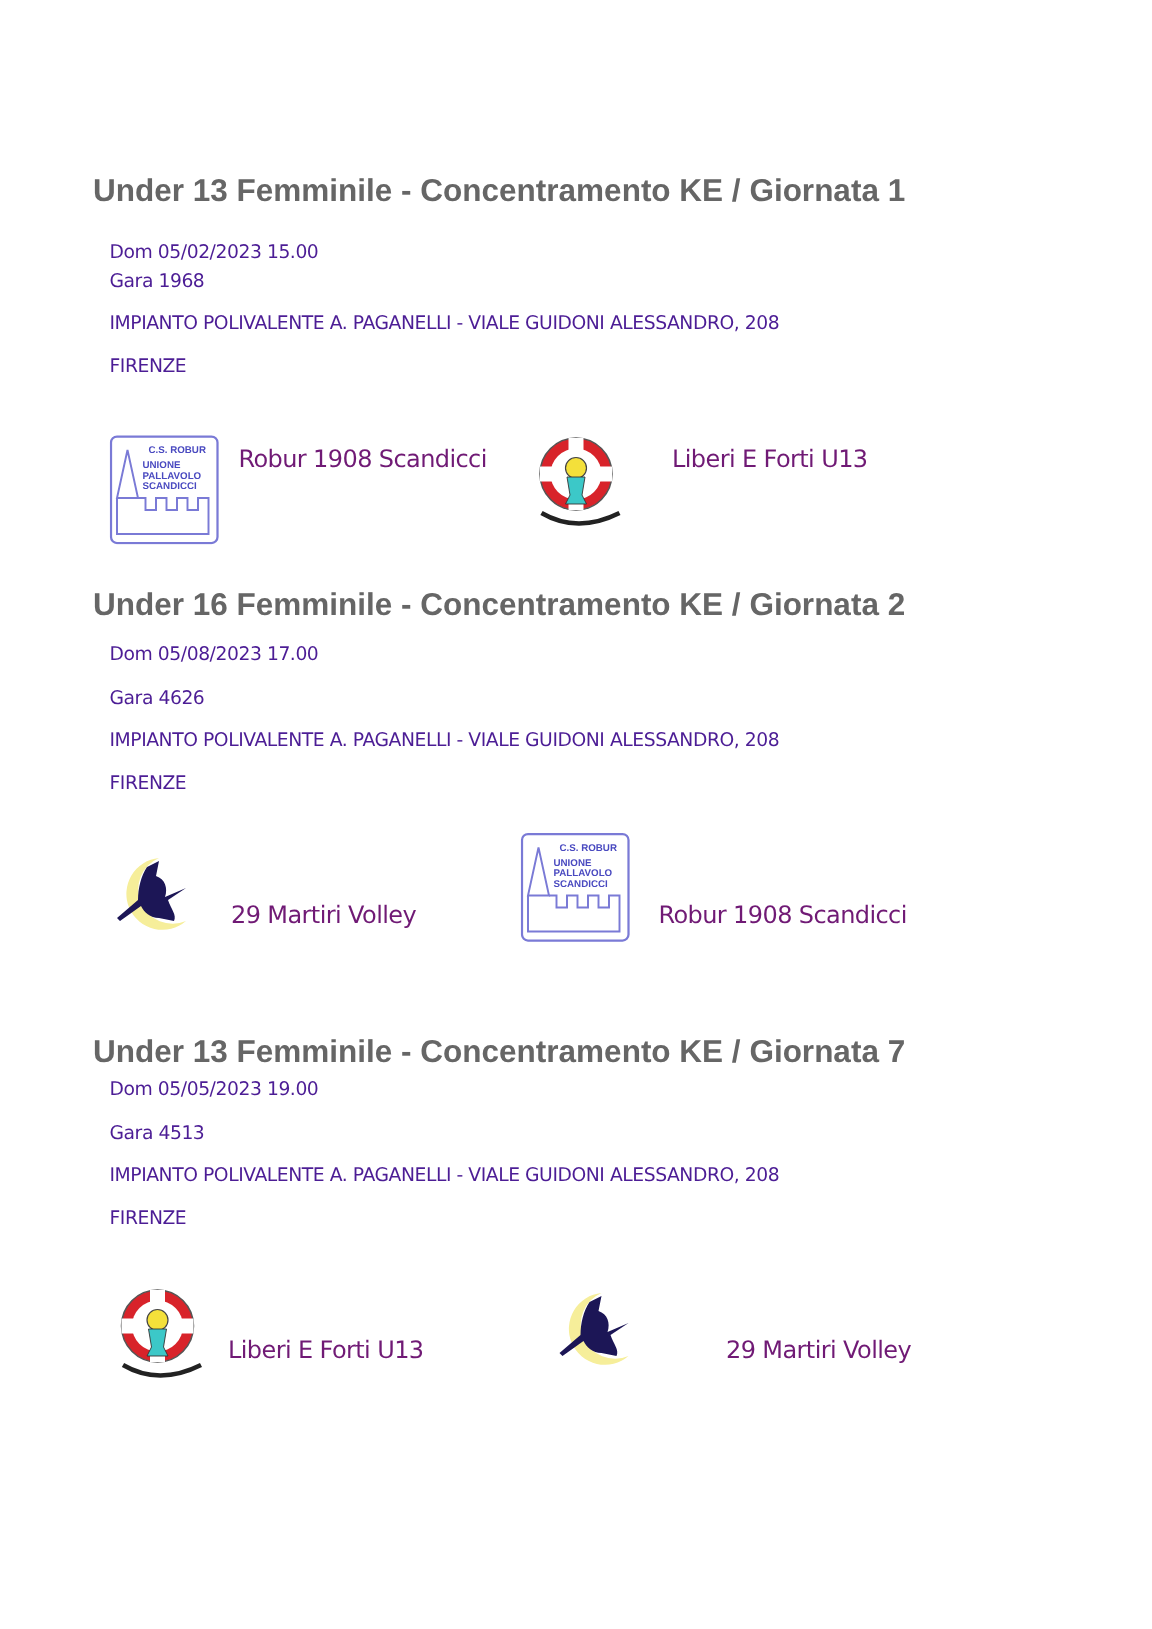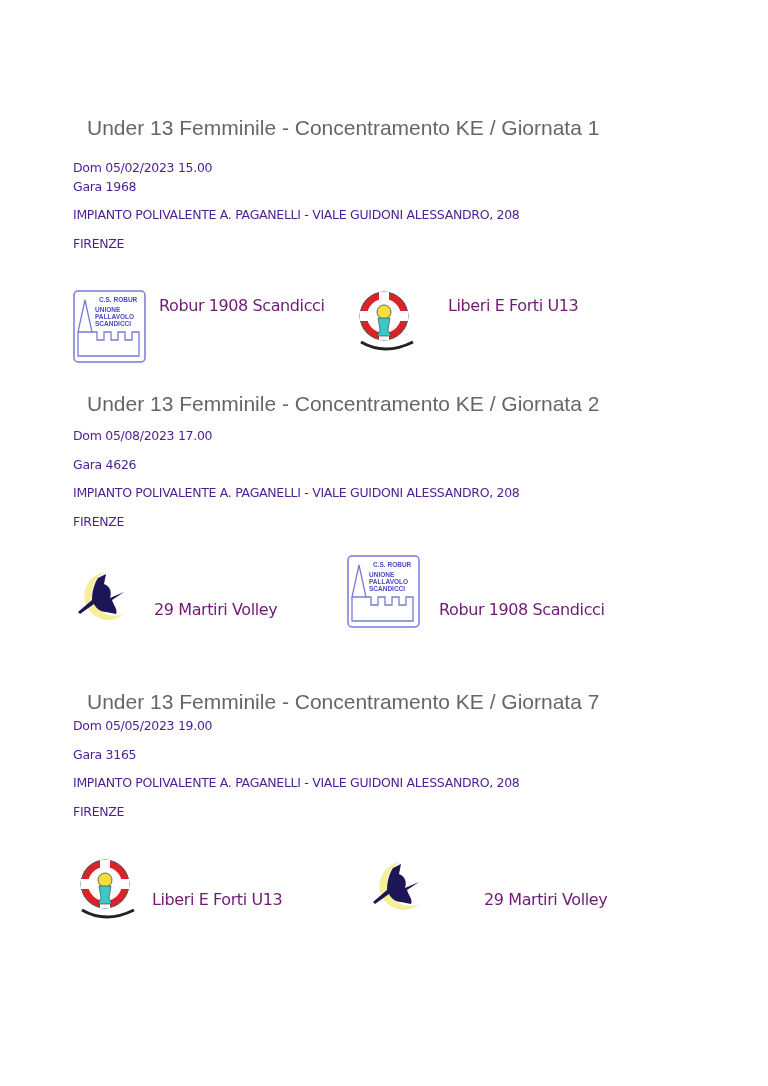--- a/index.html
+++ b/index.html
@@ -1,19 +1,19 @@
 <!DOCTYPE html>
 <html><head>
   <meta charset="utf-8">
   <style>
     html, body { margin: 0; padding: 0; background: #ffffff; }
     body { width: 768px; height: 1086px; position: relative; overflow: hidden;
            font-family: "Liberation Sans", sans-serif; color: #111; }
-    .title { position: absolute; left: 87px; font-size: 21px; color: #666666;
-             font-family: "Liberation Sans", sans-serif; white-space: nowrap; }
+    .title { position: absolute; left: 62px; font-size: 21px; color: #666666;
+             font-family: "Liberation Sans", sans-serif; white-space: nowrap; font-weight: bold; }
     .line { position: absolute; left: 73px; font-size: 12.5px; color: #4c1d95;
             font-family: "DejaVu Sans", sans-serif; letter-spacing: -0.3px; white-space: nowrap; }
     .team { position: absolute; font-size: 16px; color: #701a75;
             font-family: "DejaVu Sans", sans-serif; letter-spacing: -0.4px; white-space: nowrap; }
     .logo { position: absolute; }
     svg { display: block; }
   </style>
 </head>
 <body>
 
@@ -45,21 +45,21 @@
       <rect x="5" y="21" width="48" height="10" fill="#fff"></rect>
       <circle cx="29" cy="22" r="7" fill="#f4e03a" stroke="#444" stroke-width="0.8"></circle>
       <path d="M23,28 L35,28 L33,40 L36,46 L22,46 L25,40 Z" fill="#3cc8c8" stroke="#333" stroke-width="0.6"></path>
       <path d="M6,52 Q30,66 58,52" fill="none" stroke="#222" stroke-width="3"></path>
     </svg>
   </div>
   <div class="team" style="left:448px;top:296px">Liberi E Forti U13</div>
 </div>
 
 <div>
-  <div class="title" style="top:392px">Under 13 Femminile - Concentramento KE / Giornata 2</div>
+  <div class="title" style="top:392px">Under 16 Femminile - Concentramento KE / Giornata 2</div>
   <div class="line" style="top:428px">Dom 05/08/2023 17.00</div>
   <div class="line" style="top:457px">Gara 4626</div>
   <div class="line" style="top:485px">IMPIANTO POLIVALENTE A. PAGANELLI - VIALE GUIDONI ALESSANDRO, 208</div>
   <div class="line" style="top:514px">FIRENZE</div>
 
   <div class="logo" style="left:76px;top:570px">
     <svg width="56" height="50" viewBox="0 0 56 50">
       <path d="M30,2 A24,24 0 1,0 48,44 A20,20 0 1,1 30,2 Z" fill="#f6ee9a"></path>
       <path d="M22,8 L30,4 L28,14 C34,16 36,22 34,28 L48,22 L36,30 C38,36 42,40 40,44 L30,42 C24,42 20,38 18,34 L4,44 L2,42 L16,30 C16,22 18,14 22,8 Z" fill="#1c1656"></path>
     </svg>
@@ -76,21 +76,21 @@
       <text x="22" y="29" font-size="6.5" font-weight="bold" fill="#4a4ac0" font-family="Liberation Sans, sans-serif">PALLAVOLO</text>
       <text x="22" y="36" font-size="6.5" font-weight="bold" fill="#4a4ac0" font-family="Liberation Sans, sans-serif">SCANDICCI</text>
     </svg>
   </div>
   <div class="team" style="left:439px;top:600px">Robur 1908 Scandicci</div>
 </div>
 
 <div>
   <div class="title" style="top:690px">Under 13 Femminile - Concentramento KE / Giornata 7</div>
   <div class="line" style="top:718px">Dom 05/05/2023 19.00</div>
-  <div class="line" style="top:747px">Gara 3165</div>
+  <div class="line" style="top:747px">Gara 4513</div>
   <div class="line" style="top:775px">IMPIANTO POLIVALENTE A. PAGANELLI - VIALE GUIDONI ALESSANDRO, 208</div>
   <div class="line" style="top:804px">FIRENZE</div>
 
   <div class="logo" style="left:76px;top:858px">
     <svg width="64" height="68" viewBox="0 0 64 68">
       <circle cx="29" cy="26" r="24" fill="#d8232a" stroke="#555" stroke-width="1"></circle>
       <circle cx="29" cy="26" r="17" fill="#fff"></circle>
       <rect x="24" y="2" width="10" height="48" fill="#fff"></rect>
       <rect x="5" y="21" width="48" height="10" fill="#fff"></rect>
       <circle cx="29" cy="22" r="7" fill="#f4e03a" stroke="#444" stroke-width="0.8"></circle>

